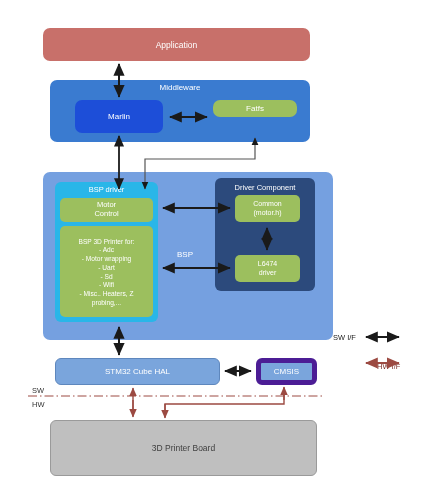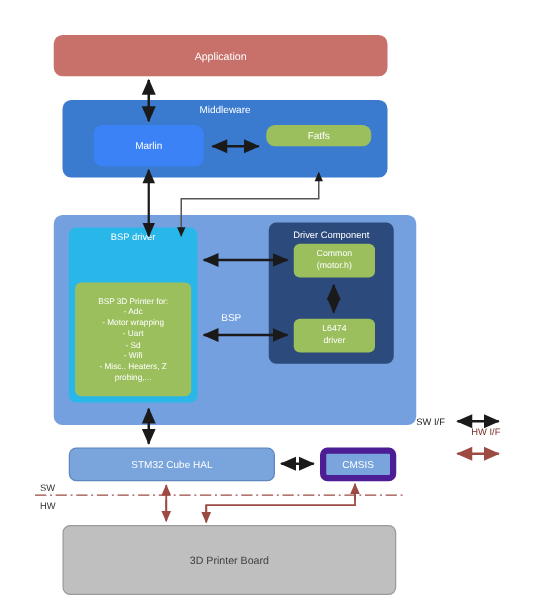--- a/index.html
+++ b/index.html
@@ -25,21 +25,21 @@
   
   .middleware{
     left:50px;top:80px;width:260px;height:62px;
     background:#3a7bd0;border-radius:7px;
   }
   .middleware-title{
     left:50px;top:83px;width:260px;font-size:8px;
   }
   .marlin{
     left:75px;top:100px;width:88px;height:33px;
-    background:#3b82f6;border-radius:7px;color:#ffffff;font-size:8px;
+    background:#1d4ed8;border-radius:7px;color:#ffffff;font-size:8px;
   }
   .fatfs{
     left:213px;top:100px;width:84px;height:17px;
     background:#9cbf5e;border-radius:7px;color:#ffffff;font-size:8px;
   }
 
   
   .bsp-panel{
     left:43px;top:172px;width:290px;height:168px;
     background:#75a0e0;border-radius:7px;
@@ -105,21 +105,21 @@
     background:#bfbfbf;border:1px solid #9a9a9a;border-radius:6px;
     color:#404040;font-size:8.5px;
   }
 
   
   .sw-text{position:absolute;left:32px;top:386px;color:#333;font-size:7.5px;}
   .hw-text{position:absolute;left:32px;top:400px;color:#333;font-size:7.5px;}
 
   
   .legend-sw{position:absolute;left:333px;top:333px;color:#222;font-size:7.5px;}
-  .legend-hw{position:absolute;left:333px;top:341px;color:#7a2f2a;font-size:7.5px;padding-left:44px;}
+  .legend-hw{position:absolute;left:333px;top:362px;color:#7a2f2a;font-size:7.5px;padding-left:44px;}
 
   svg{position:absolute;left:0;top:0;width:426px;height:480px;pointer-events:none;}
 </style>
 </head>
 <body>
 
 <div id="stage">
 
   <div class="box app">
     <span>Application</span>
@@ -133,20 +133,24 @@
   <div class="box fatfs">
     <span>Fatfs</span>
   </div>
 
   <div class="box bsp-panel"></div>
   <div class="lbl bsp-label">BSP</div>
 
   <div class="box bsp-driver"></div>
   <div class="lbl bsp-driver-title">BSP driver</div>
 
+  <div class="box motor-control">
+    <span>Motor</span>
+    <span>Control</span>
+  </div>
 
   <div class="box bsp3d">
     <span>BSP 3D Printer for:</span>
     <span>- Adc</span>
     <span>- Motor wrapping</span>
     <span>- Uart</span>
     <span>- Sd</span>
     <span>- Wifi</span>
     <span>- Misc.. Heaters, Z</span>
     <span>probing,...</span>

